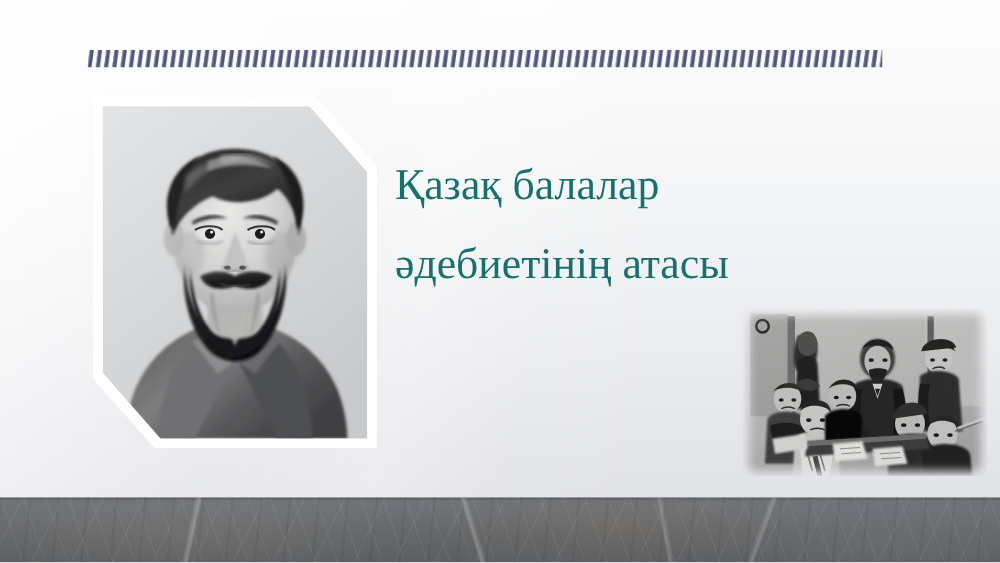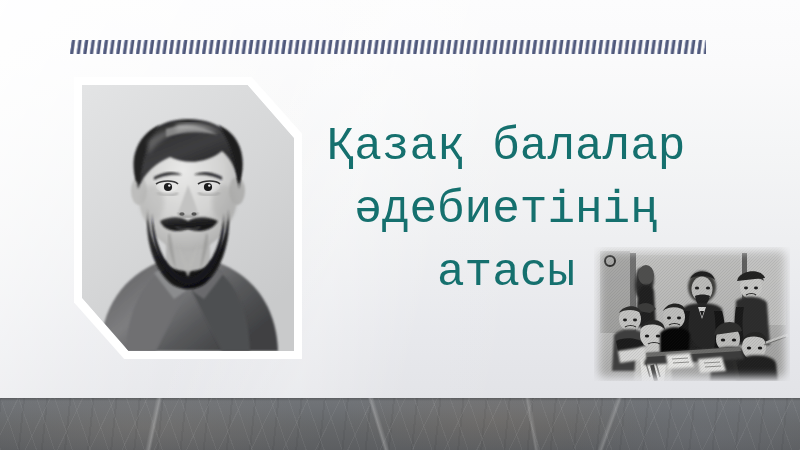--- a/index.html
+++ b/index.html
@@ -121,24 +121,24 @@
     width: 196px; height: 134px;
     overflow: hidden;
   }
   .engraving svg { display: block; }
 
   
   .title {
     position: absolute;
     left: 316px; top: 116px;
     width: 380px;
-    text-align: center;
+    text-align: left;
     color: #15706e;
-    font-family: Liberation Mono, monospace;
-    font-size: 46px;
+    font-family: Liberation Serif, serif;
+    font-size: 35px;
     line-height: 63px;
     letter-spacing: 0px;
     white-space: pre-line;
   }
 </style>
 </head>
 <body>
 
 <div id="slide">
 

